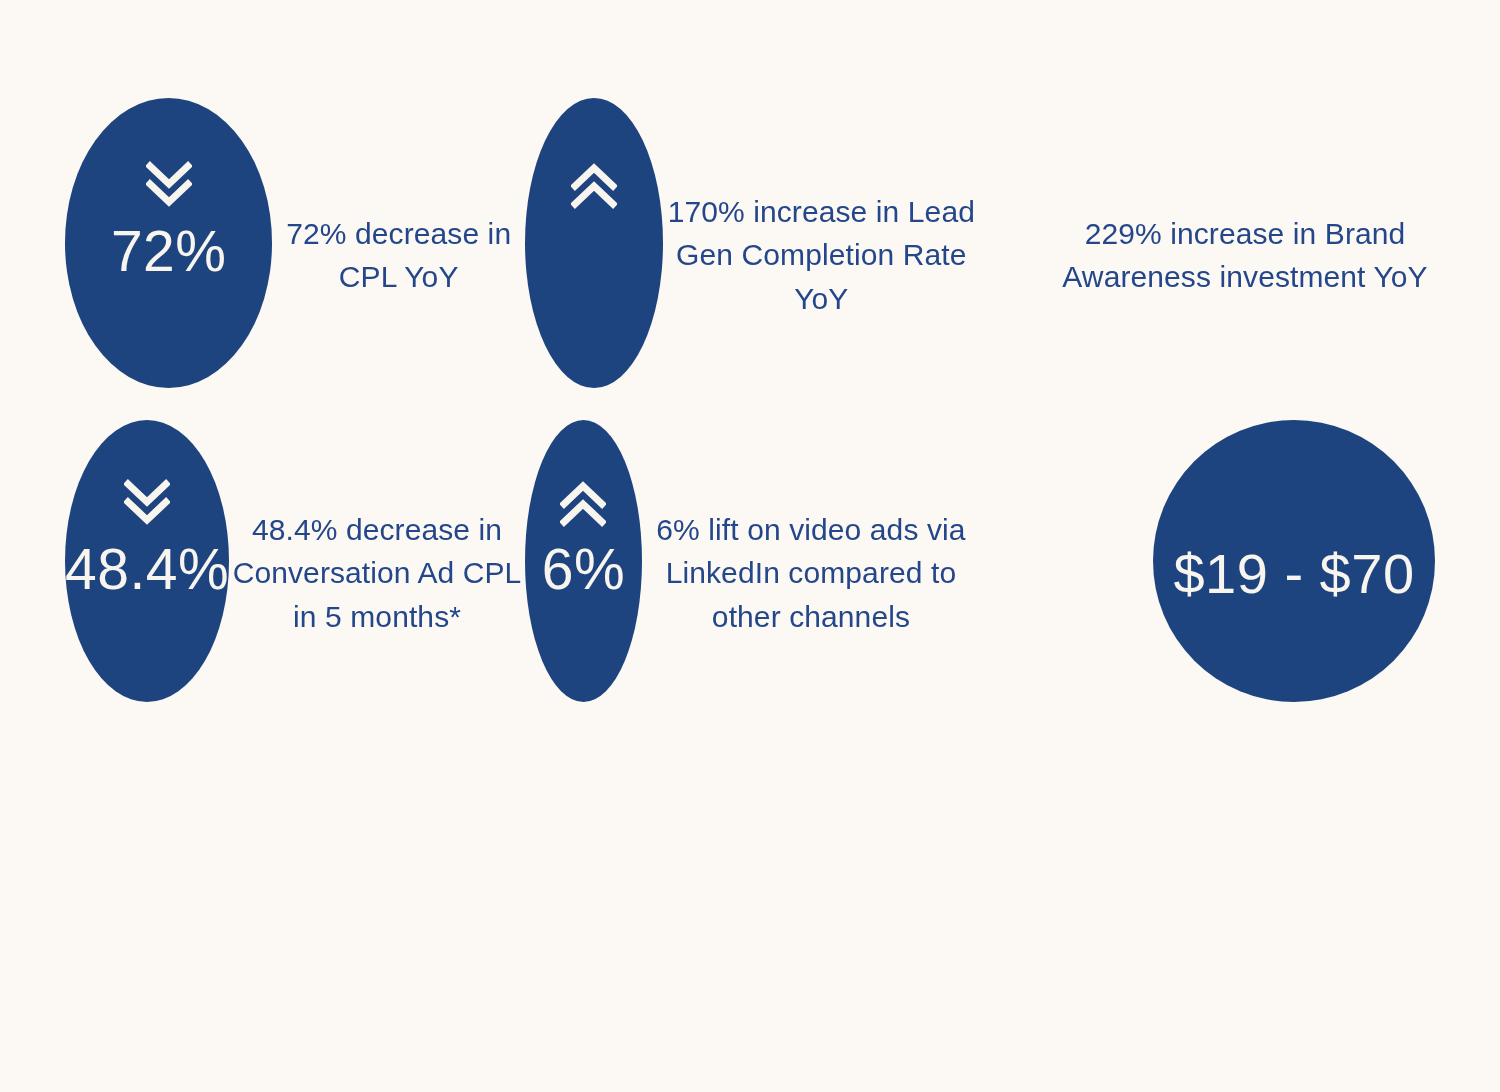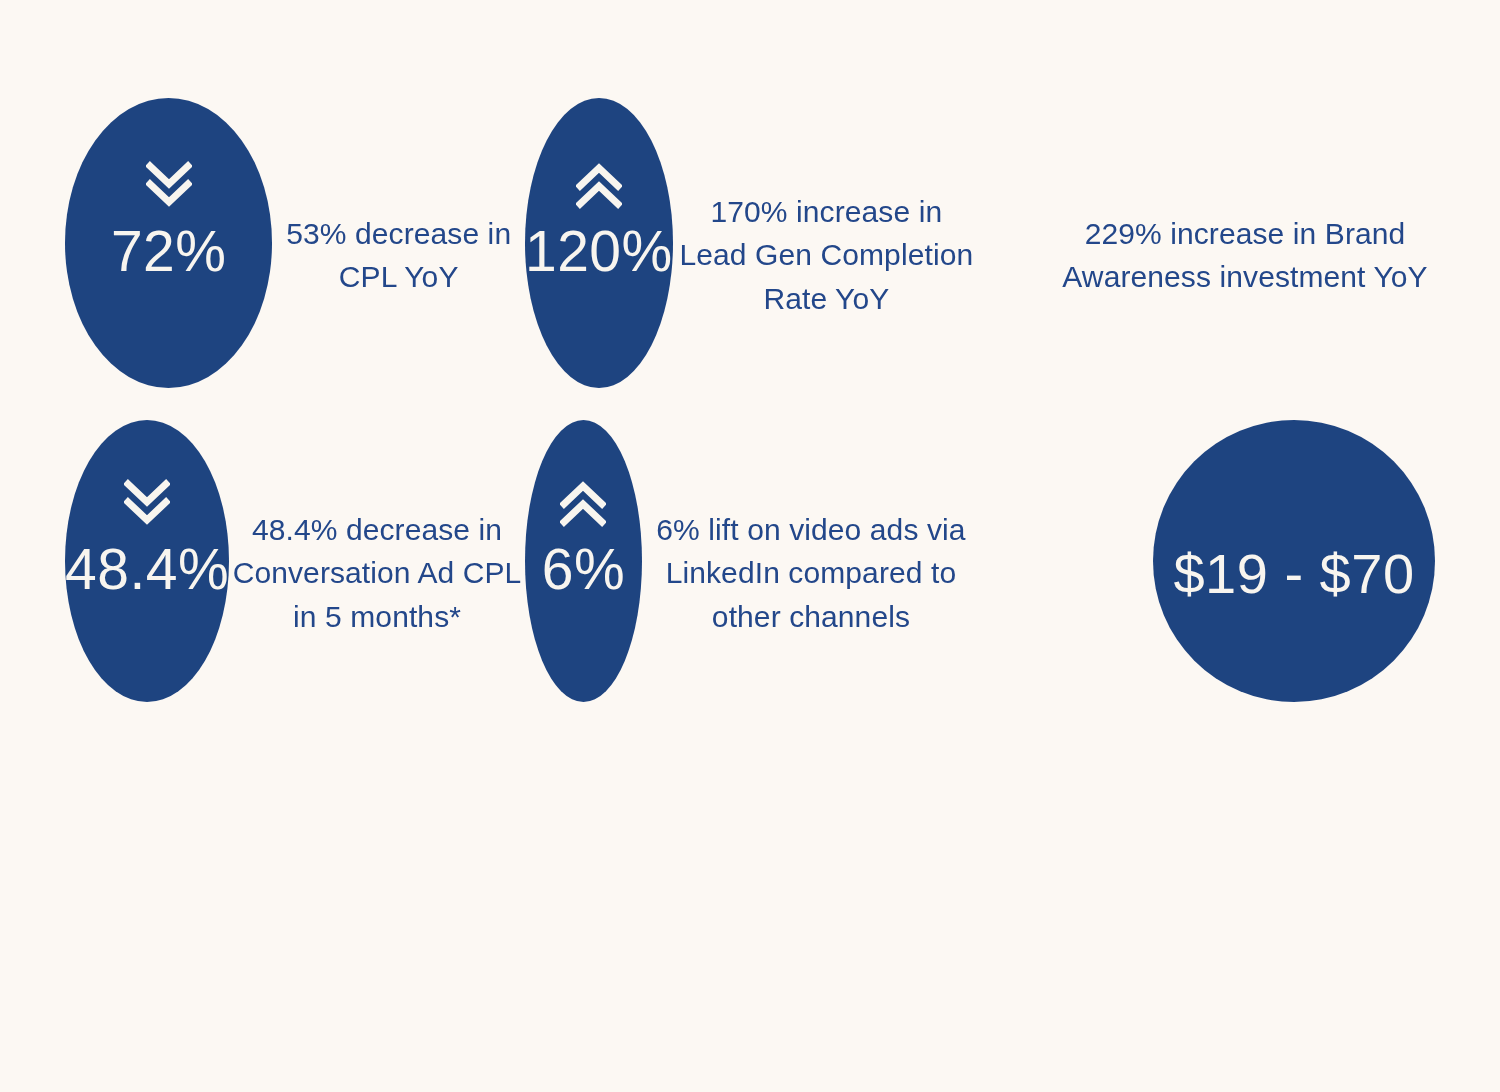--- a/index.html
+++ b/index.html
@@ -120,32 +120,31 @@
     <div class="stat-cell row-1">
       <div class="stat-circle">
         <span class="chevron-icon">
           <svg viewBox="0 0 46 50" xmlns="http://www.w3.org/2000/svg">
             <path d="M4 6 L23 24 L42 6" fill="none" stroke="#f8f5ef" stroke-width="7" stroke-linecap="square" stroke-linejoin="miter"></path>
             <path d="M4 24 L23 42 L42 24" fill="none" stroke="#f8f5ef" stroke-width="7" stroke-linecap="square" stroke-linejoin="miter"></path>
           </svg>
         </span>
         <span class="stat-value">72%</span>
       </div>
-      <div class="stat-caption">53% decrease in CPL YoY</div>
+      <div class="stat-caption">72% decrease in CPL YoY</div>
     </div>
 
     <div class="stat-cell row-1">
       <div class="stat-circle">
         <span class="chevron-icon">
           <svg viewBox="0 0 46 50" xmlns="http://www.w3.org/2000/svg">
             <path d="M4 26 L23 8 L42 26" fill="none" stroke="#f8f5ef" stroke-width="7" stroke-linecap="square" stroke-linejoin="miter"></path>
             <path d="M4 44 L23 26 L42 44" fill="none" stroke="#f8f5ef" stroke-width="7" stroke-linecap="square" stroke-linejoin="miter"></path>
           </svg>
         </span>
-        <span class="stat-value">120%</span>
       </div>
       <div class="stat-caption">170% increase in Lead Gen Completion Rate YoY</div>
     </div>
 
     <div class="stat-cell row-1">
       <div class="stat-caption">229% increase in Brand Awareness investment YoY</div>
     </div>
 
     <div class="stat-cell row-2">
       <div class="stat-circle is-small">

